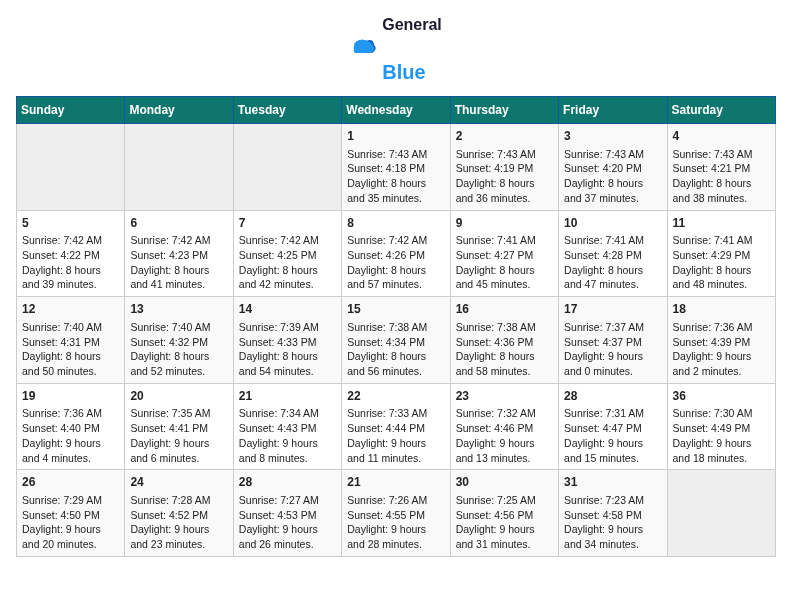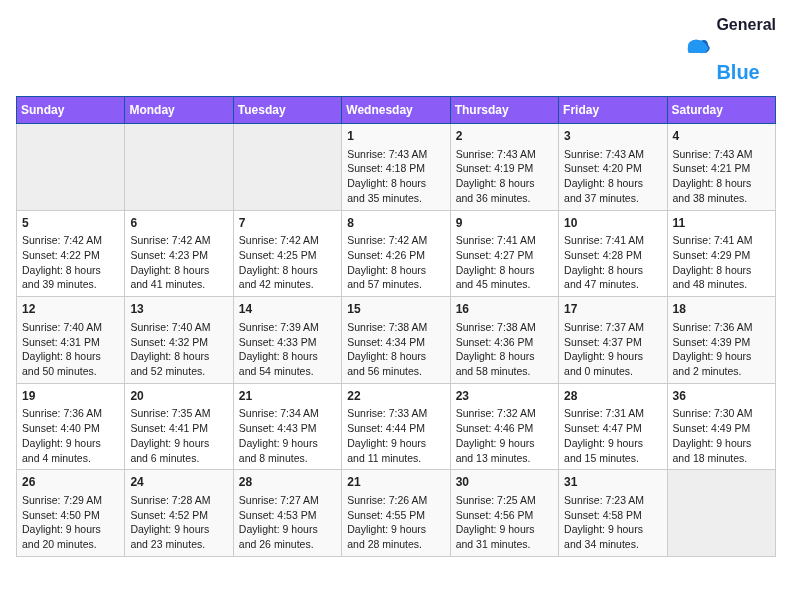--- a/index.html
+++ b/index.html
@@ -6,21 +6,21 @@
     body {
       font-family: Arial, sans-serif;
       background: #fff;
       width: 792px;
       min-height: 612px;
       padding: 16px;
     }
     .header {
       display: flex;
       align-items: flex-start;
-      justify-content: flex-end;
+      justify-content: center;
       margin-bottom: 12px;
     }
     .logo {
       display: flex;
       align-items: center;
       gap: 4px;
     }
     .logo-icon {
       width: 28px;
       height: 28px;
@@ -36,21 +36,21 @@
     .location-title {
       font-size: 14px;
       color: #333;
     }
     .calendar {
       width: 100%;
       border-collapse: collapse;
       font-size: 10.5px;
     }
     .calendar thead th {
-      background: #8b5cf6;
+      background: #0f766e;
       color: #fff;
       padding: 6px 4px;
       text-align: left;
       font-size: 12px;
       font-weight: bold;
       border: 1px solid #1255a0;
     }
     .calendar tbody td {
       border: 1px solid #ccc;
       vertical-align: top;

